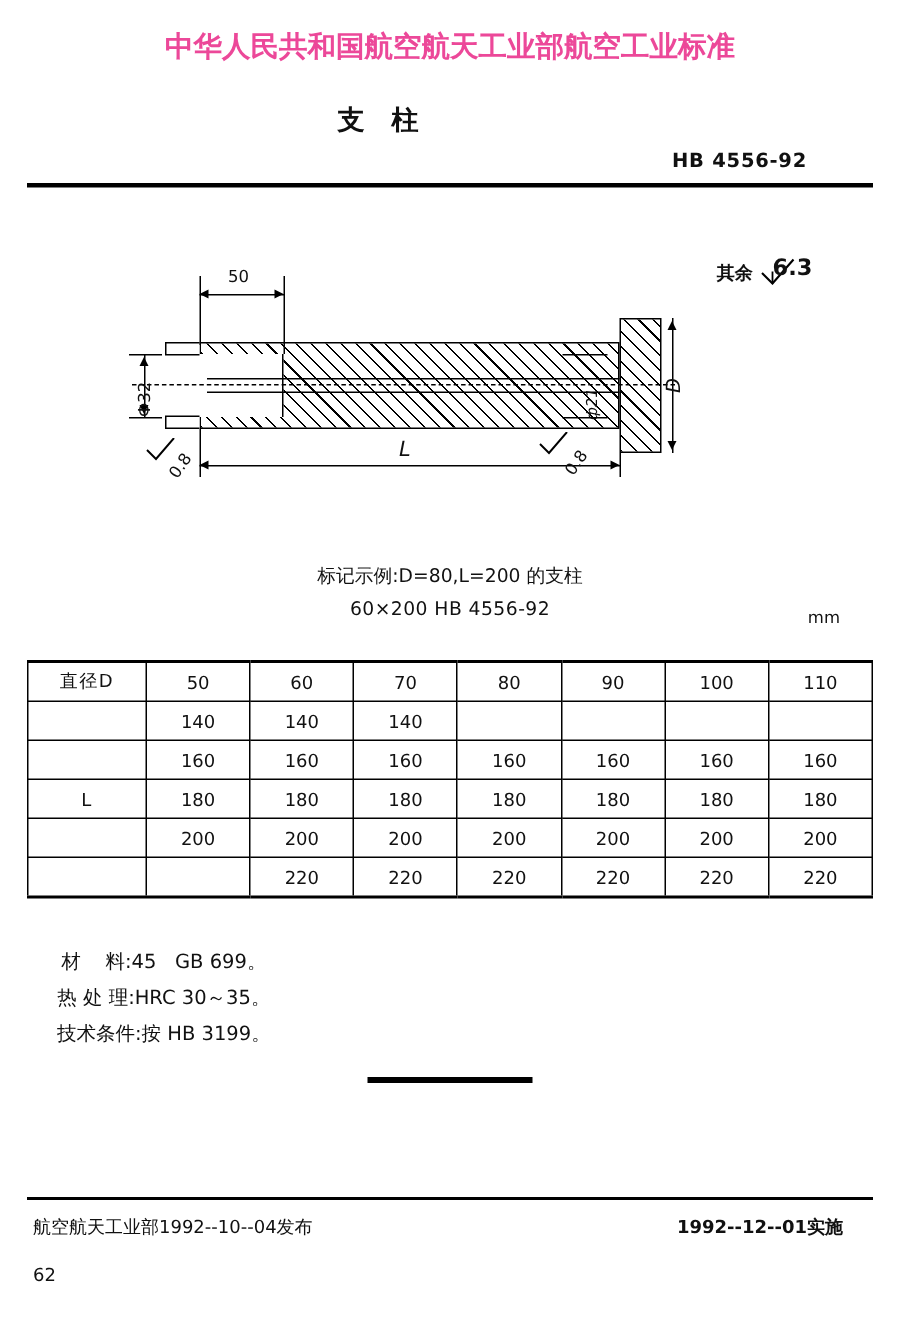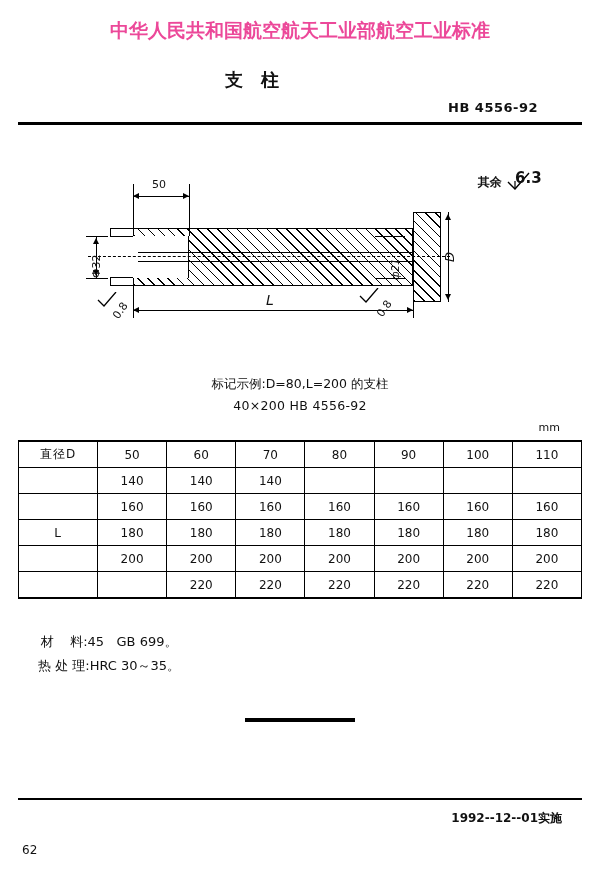--- a/index.html
+++ b/index.html
@@ -184,21 +184,21 @@
     position: absolute;
     left: 0; top: 398px;
     width: 600px;
     text-align: center;
     font-family: "DejaVu Sans", sans-serif;
     font-size: 12.5px;
     letter-spacing: 0.3px;
   }
   .unit {
     position: absolute;
-    right: 40px; top: 421px;
+    right: 40px; top: 405px;
     font-family: "DejaVu Sans", sans-serif;
     font-size: 11px;
   }
 
   
   table.spec {
     position: absolute;
     left: 18px; top: 440px;
     width: 564px;
     border-collapse: collapse;
@@ -333,21 +333,21 @@
     <div style="position:absolute; left:340px; top:138px;">
       <span class="dim-label rot-s" style="left:16px; top:24px;">0.8</span>
       <svg width="30" height="22" viewBox="0 0 30 22" style="position:absolute;left:0;top:0;">
         <polyline points="2,8 8,14 20,0" fill="none" stroke="#000" stroke-width="1.3"></polyline>
       </svg>
     </div>
 
   </div>
 
   <div class="mark-ex">标记示例:D=80,L=200 的支柱</div>
-  <div class="mark-ex2">40×200    HB 4556-92</div>
+  <div class="mark-ex2">60×200    HB 4556-92</div>
 
   <div class="unit">mm</div>
 
   <table class="spec">
     <tbody>
       <tr class="thick-top">
         <td class="lbl">直径D</td>
         <td>50</td>
         <td>60</td>
         <td>70</td>
@@ -405,21 +405,23 @@
         <td>220</td>
         <td>220</td>
         <td>220</td>
       </tr>
     </tbody>
   </table>
 
   <div class="specs">
     <div>材    料:45   GB 699。</div>
     <div>热 处 理:HRC 30～35。</div>
+    <div>技术条件:按 HB 3199。</div>
   </div>
 
   <div class="rule-mid"></div>
   <div class="rule-bottom"></div>
 
+  <div class="footer-left">航空航天工业部1992--10--04发布</div>
   <div class="footer-right">1992--12--01实施</div>
   <div class="page-num">62</div>
 
 </div>
 
 </body></html>

